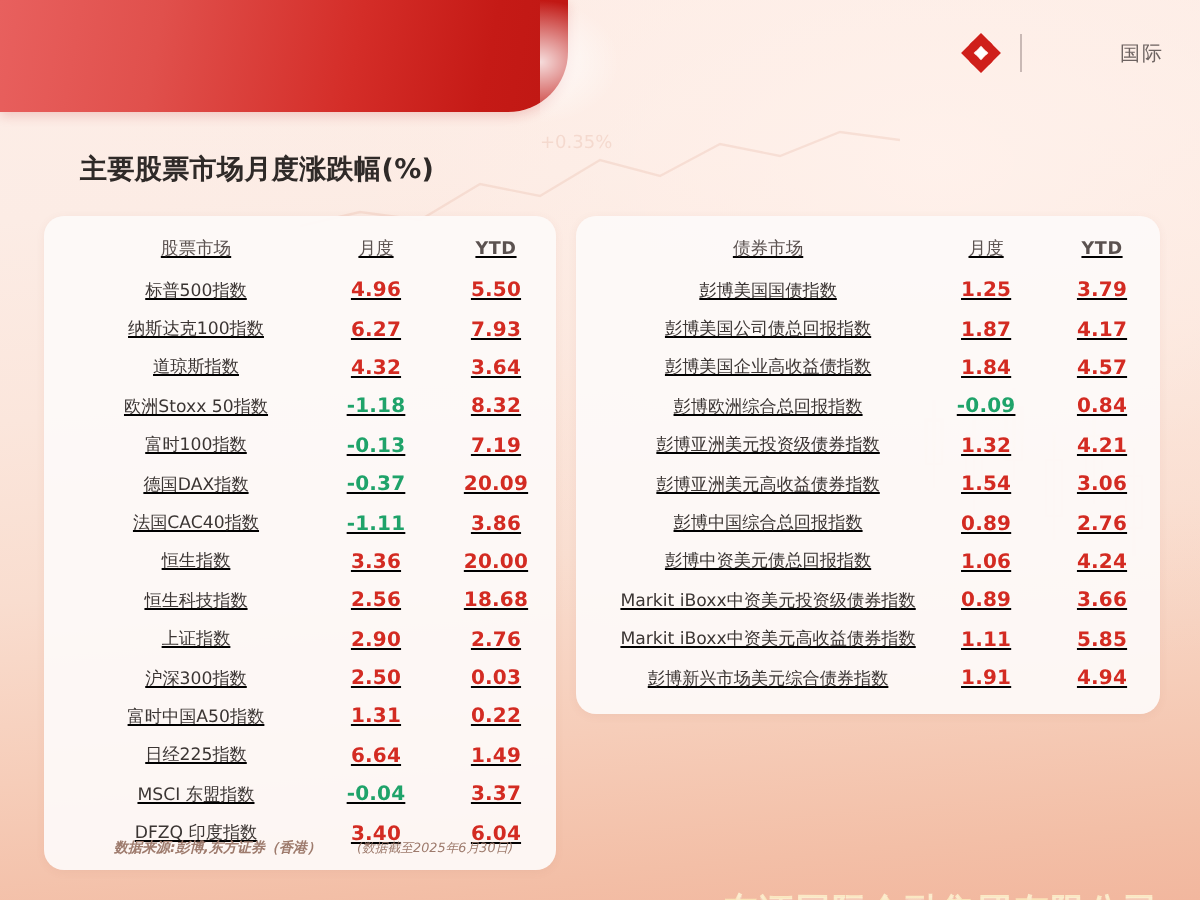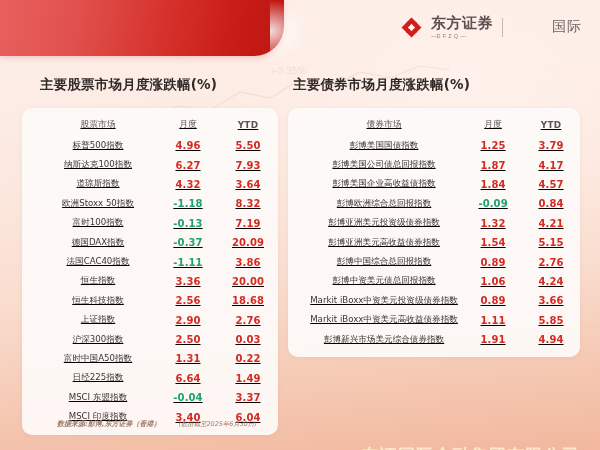--- a/index.html
+++ b/index.html
@@ -66,21 +66,21 @@
     letter-spacing: .5px; line-height: 1.05;
     font-family: "DejaVu Sans", "Liberation Sans", sans-serif;
   }
   .brand-en {
     font-size: 5.5px; color: #8a7f7d; letter-spacing: 2.2px;
     margin-top: 1px;
   }
   .brand-en::before, .brand-en::after { content: "—"; letter-spacing: 0; }
   .brand-divider { width: 1px; height: 19px; background: #c9b9b5; }
   .brand-sub {
-    font-size: 14px; color: #6d6361; letter-spacing: 1px;
+    font-size: 10px; color: #6d6361; letter-spacing: 1px;
     font-family: Liberation Serif, serif;
     padding-left: 40px;
   }
   
   .titles { position: absolute; top: 76px; left: 0; width: 587px; height: 22px; }
   .sec-title {
     position: absolute;
     font-size: 13.5px; font-weight: 700; color: #2f2a28;
     letter-spacing: .2px; white-space: nowrap;
     font-family: "DejaVu Sans", "Liberation Sans", sans-serif;
@@ -183,31 +183,26 @@
   <div class="brand">
     <svg class="brand-mark" viewBox="0 0 40 40">
       <g fill="#cf1f1a">
         <path d="M20 1 L31 12 L25 18 L20 13 L15 18 L9 12 Z"></path>
         <path d="M1 20 L12 9 L18 15 L13 20 L18 25 L12 31 Z"></path>
         <path d="M39 20 L28 31 L22 25 L27 20 L22 15 L28 9 Z"></path>
         <path d="M20 39 L9 28 L15 22 L20 27 L25 22 L31 28 Z"></path>
       </g>
       <rect x="16" y="16" width="8" height="8" transform="rotate(45 20 20)" fill="#ffffff"></rect>
     </svg>
-    <div class="brand-text">
-      <span class="brand-cn">东方证券</span>
-      <span class="brand-en">DFZQ</span>
-    </div>
     <div class="brand-divider"></div>
     <span class="brand-sub">国际</span>
   </div>
 
   <div class="titles">
     <div class="sec-title left">主要股票市场月度涨跌幅(%)</div>
-    <div class="sec-title right">主要债券市场月度涨跌幅(%)</div>
   </div>
 
   <div class="card left">
     <table>
       <colgroup>
           <col class="c1">
           <col class="c2">
           <col class="c3">
         </colgroup>
       <thead>
@@ -282,21 +277,21 @@
             <td class="name">日经225指数</td>
             <td class="num up">6.64</td>
             <td class="num up">1.49</td>
           </tr>
           <tr>
             <td class="name">MSCI 东盟指数</td>
             <td class="num down">-0.04</td>
             <td class="num up">3.37</td>
           </tr>
           <tr>
-            <td class="name">MSCI 印度指数</td>
+            <td class="name">DFZQ 印度指数</td>
             <td class="num up">3.40</td>
             <td class="num up">6.04</td>
           </tr>
         </tbody>
     </table>
   </div>
 
   <div class="card right">
     <table>
       <colgroup>
@@ -333,21 +328,21 @@
             <td class="num up">0.84</td>
           </tr>
           <tr>
             <td class="name">彭博亚洲美元投资级债券指数</td>
             <td class="num up">1.32</td>
             <td class="num up">4.21</td>
           </tr>
           <tr>
             <td class="name">彭博亚洲美元高收益债券指数</td>
             <td class="num up">1.54</td>
-            <td class="num up">5.15</td>
+            <td class="num up">3.06</td>
           </tr>
           <tr>
             <td class="name">彭博中国综合总回报指数</td>
             <td class="num up">0.89</td>
             <td class="num up">2.76</td>
           </tr>
           <tr>
             <td class="name">彭博中资美元债总回报指数</td>
             <td class="num up">1.06</td>
             <td class="num up">4.24</td>

